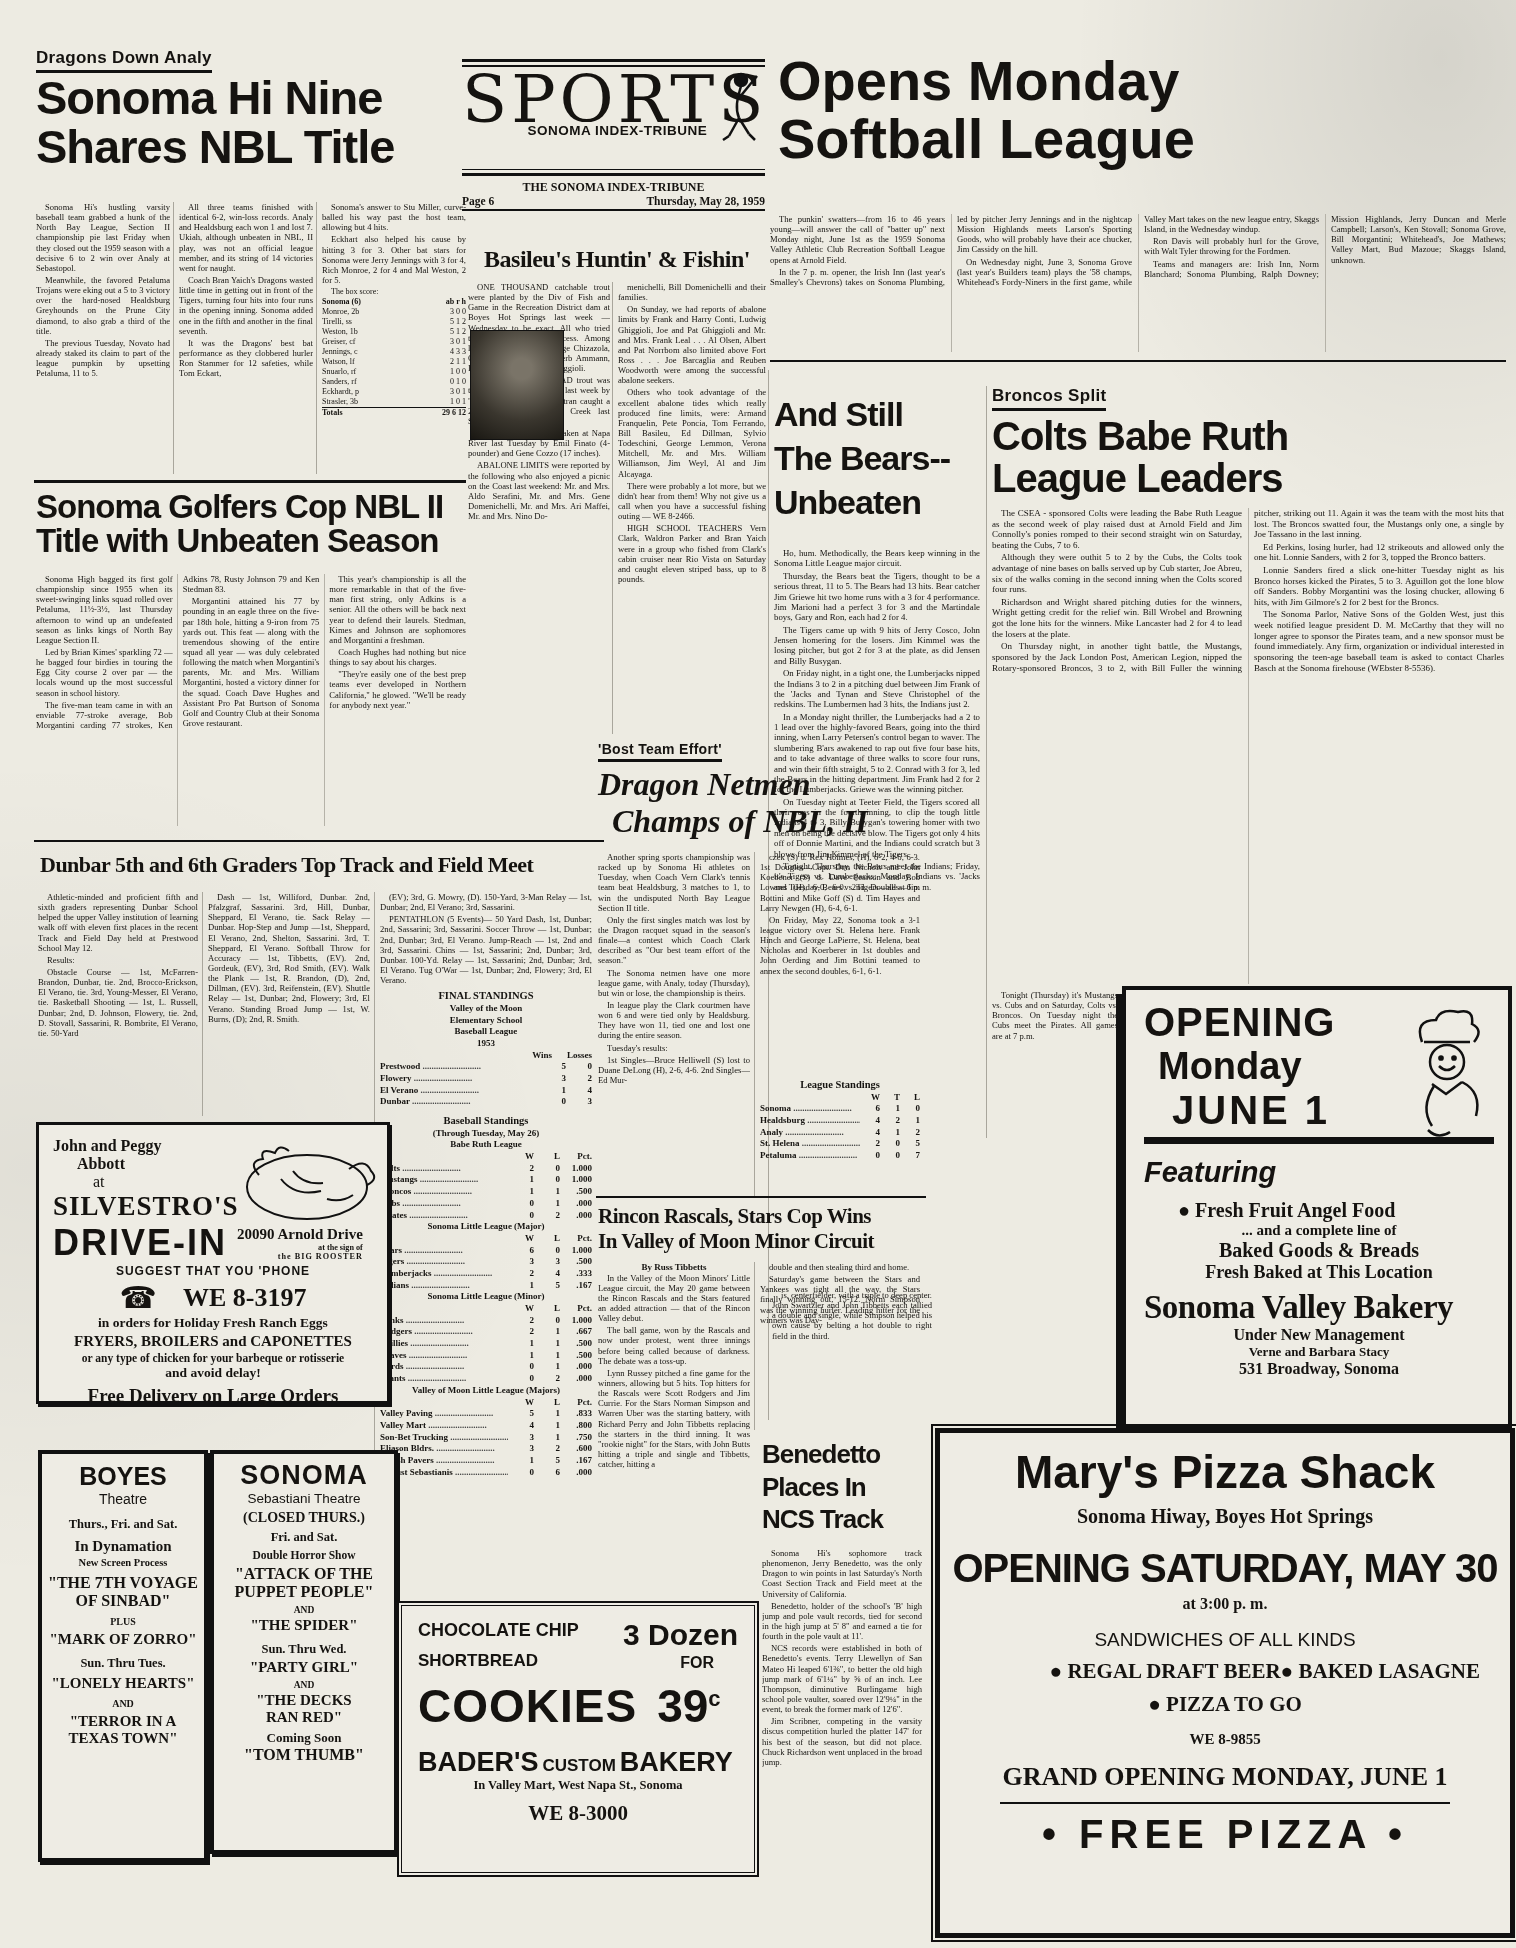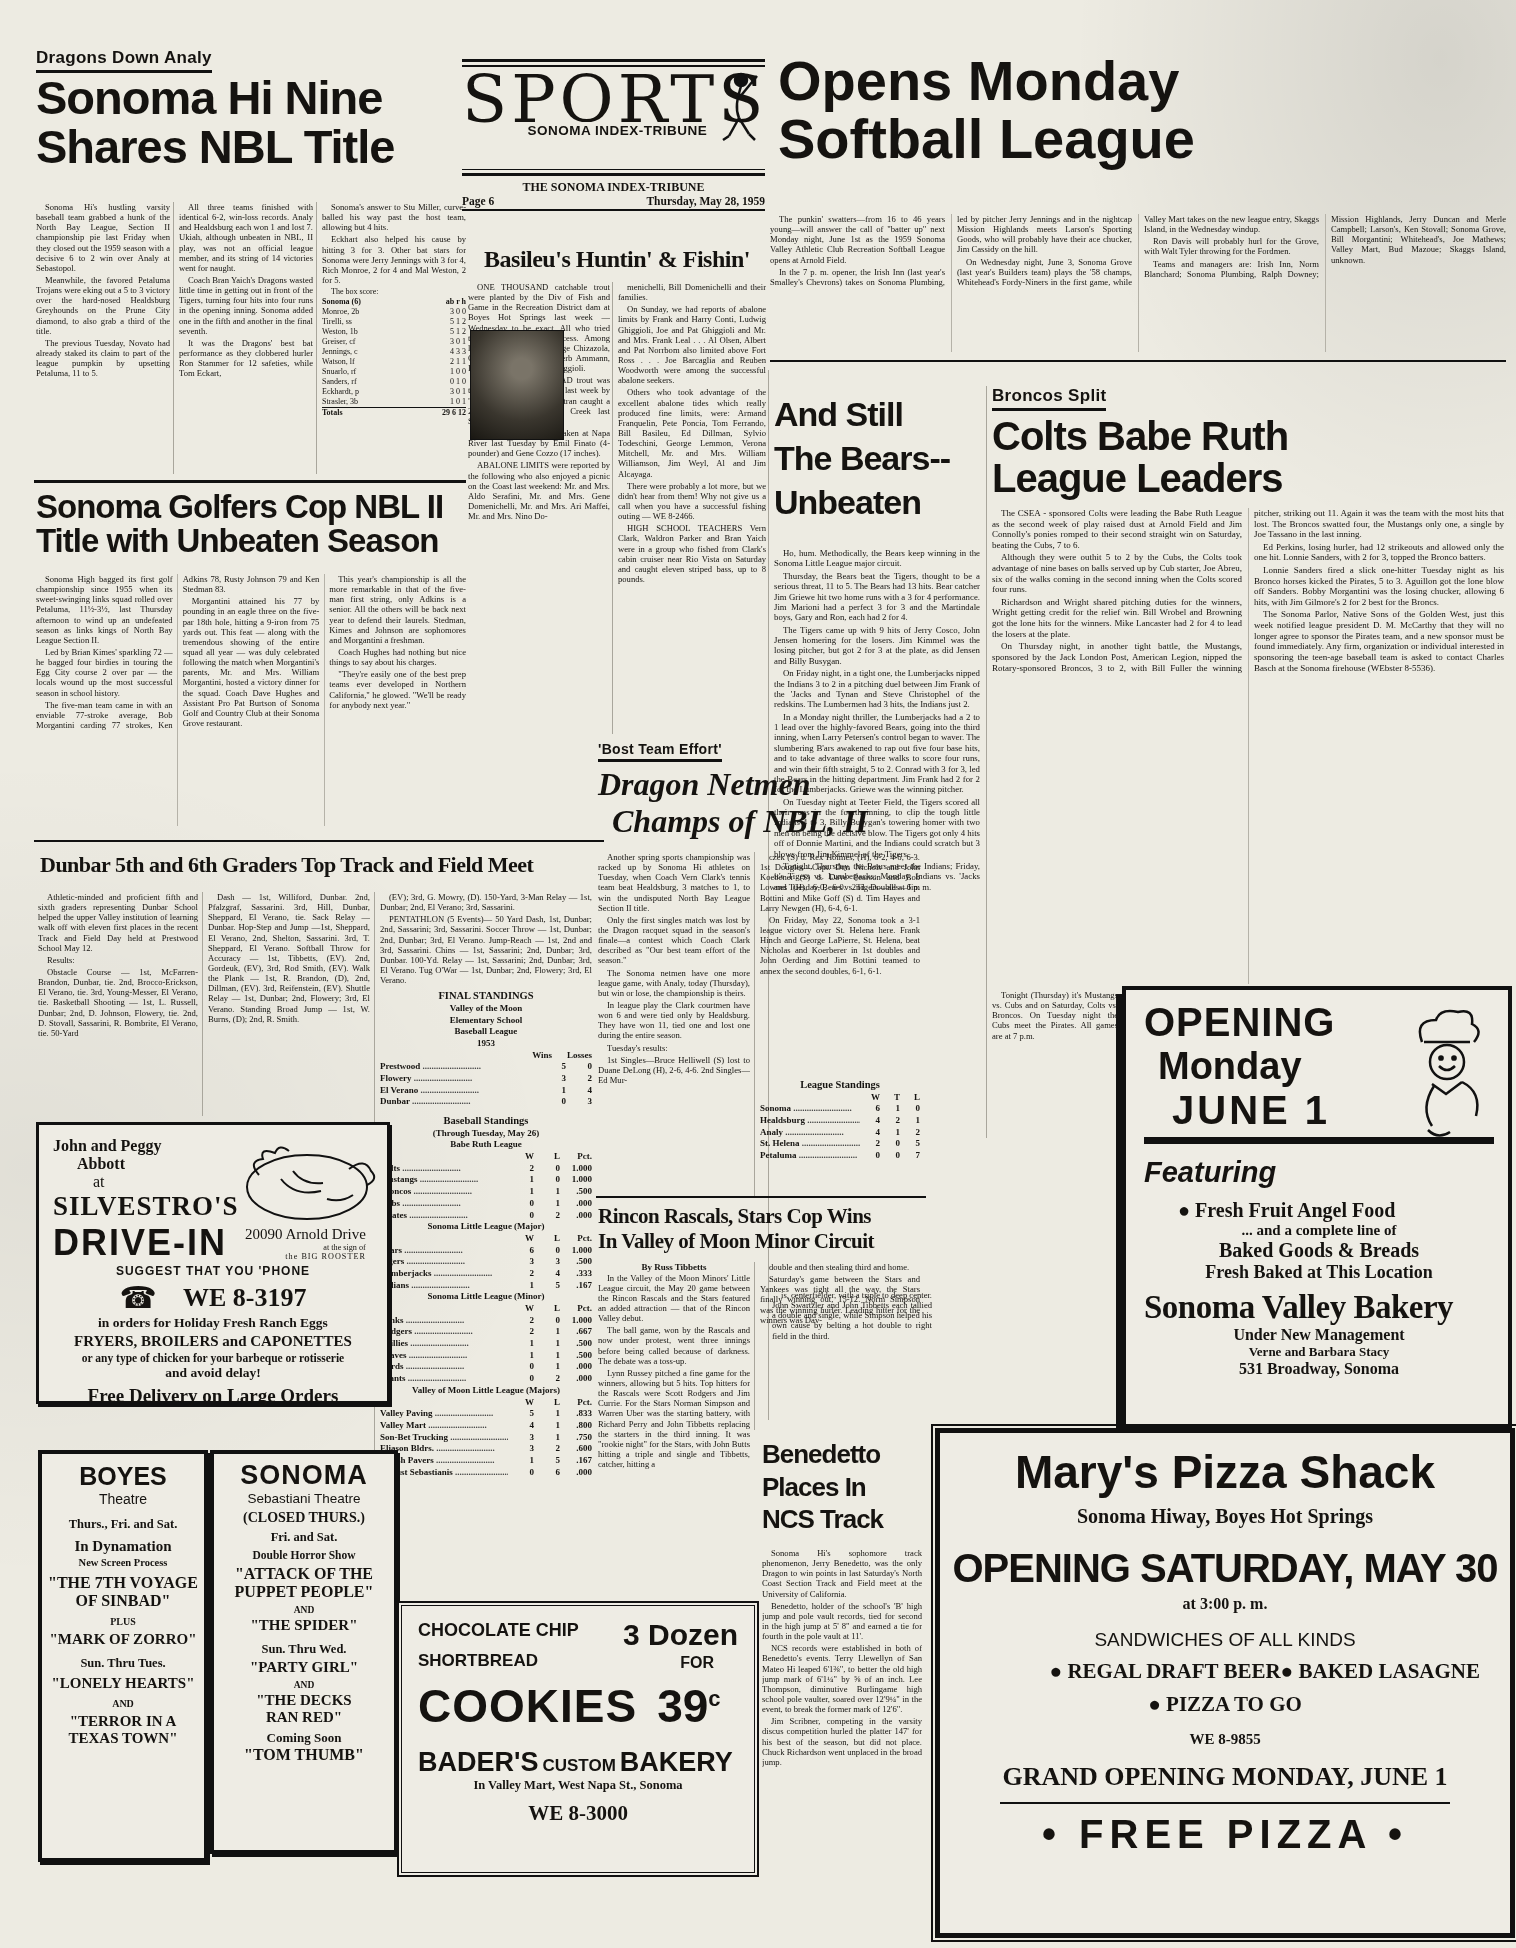--- a/index.html
+++ b/index.html
@@ -576,21 +576,21 @@
     </svg>
     <div style="padding:12px 14px 0 14px;">
       <div style="font-size:16px;font-weight:bold;">
         <div>John and Peggy</div>
         <div style="padding-left:24px;">Abbott</div>
         <div style="padding-left:40px;font-weight:normal;">at</div>
       </div>
       <div class="h-serif" style="font-size:27px;letter-spacing:1px;">SILVESTRO'S</div>
       <div style="display:flex;align-items:flex-start;gap:10px;">
         <span class="heavy" style="font-size:36px;letter-spacing:2px;">DRIVE-IN</span>
-        <span style="font-size:15px;font-weight:normal;padding-top:4px;margin-left:8px;">
+        <span style="font-size:15px;font-weight:bold;padding-top:4px;">
           <span>20090 Arnold Drive</span><br>
           <span class="leadnote" style="display:block;text-align:right;">at the sign of</span>
           <span class="leadnote" style="display:block;text-align:right;letter-spacing:1px;">the BIG ROOSTER</span>
         </span>
       </div>
       <div class="center heavy" style="font-size:12px;letter-spacing:1px;">SUGGEST THAT YOU 'PHONE</div>
       <div style="display:flex;align-items:center;justify-content:center;gap:26px;margin-top:2px;">
         <span style="font-family:'DejaVu Sans',sans-serif;font-size:30px;">☎</span>
         <span class="h-serif" style="font-size:26px;">WE 8-3197</span>
       </div>

